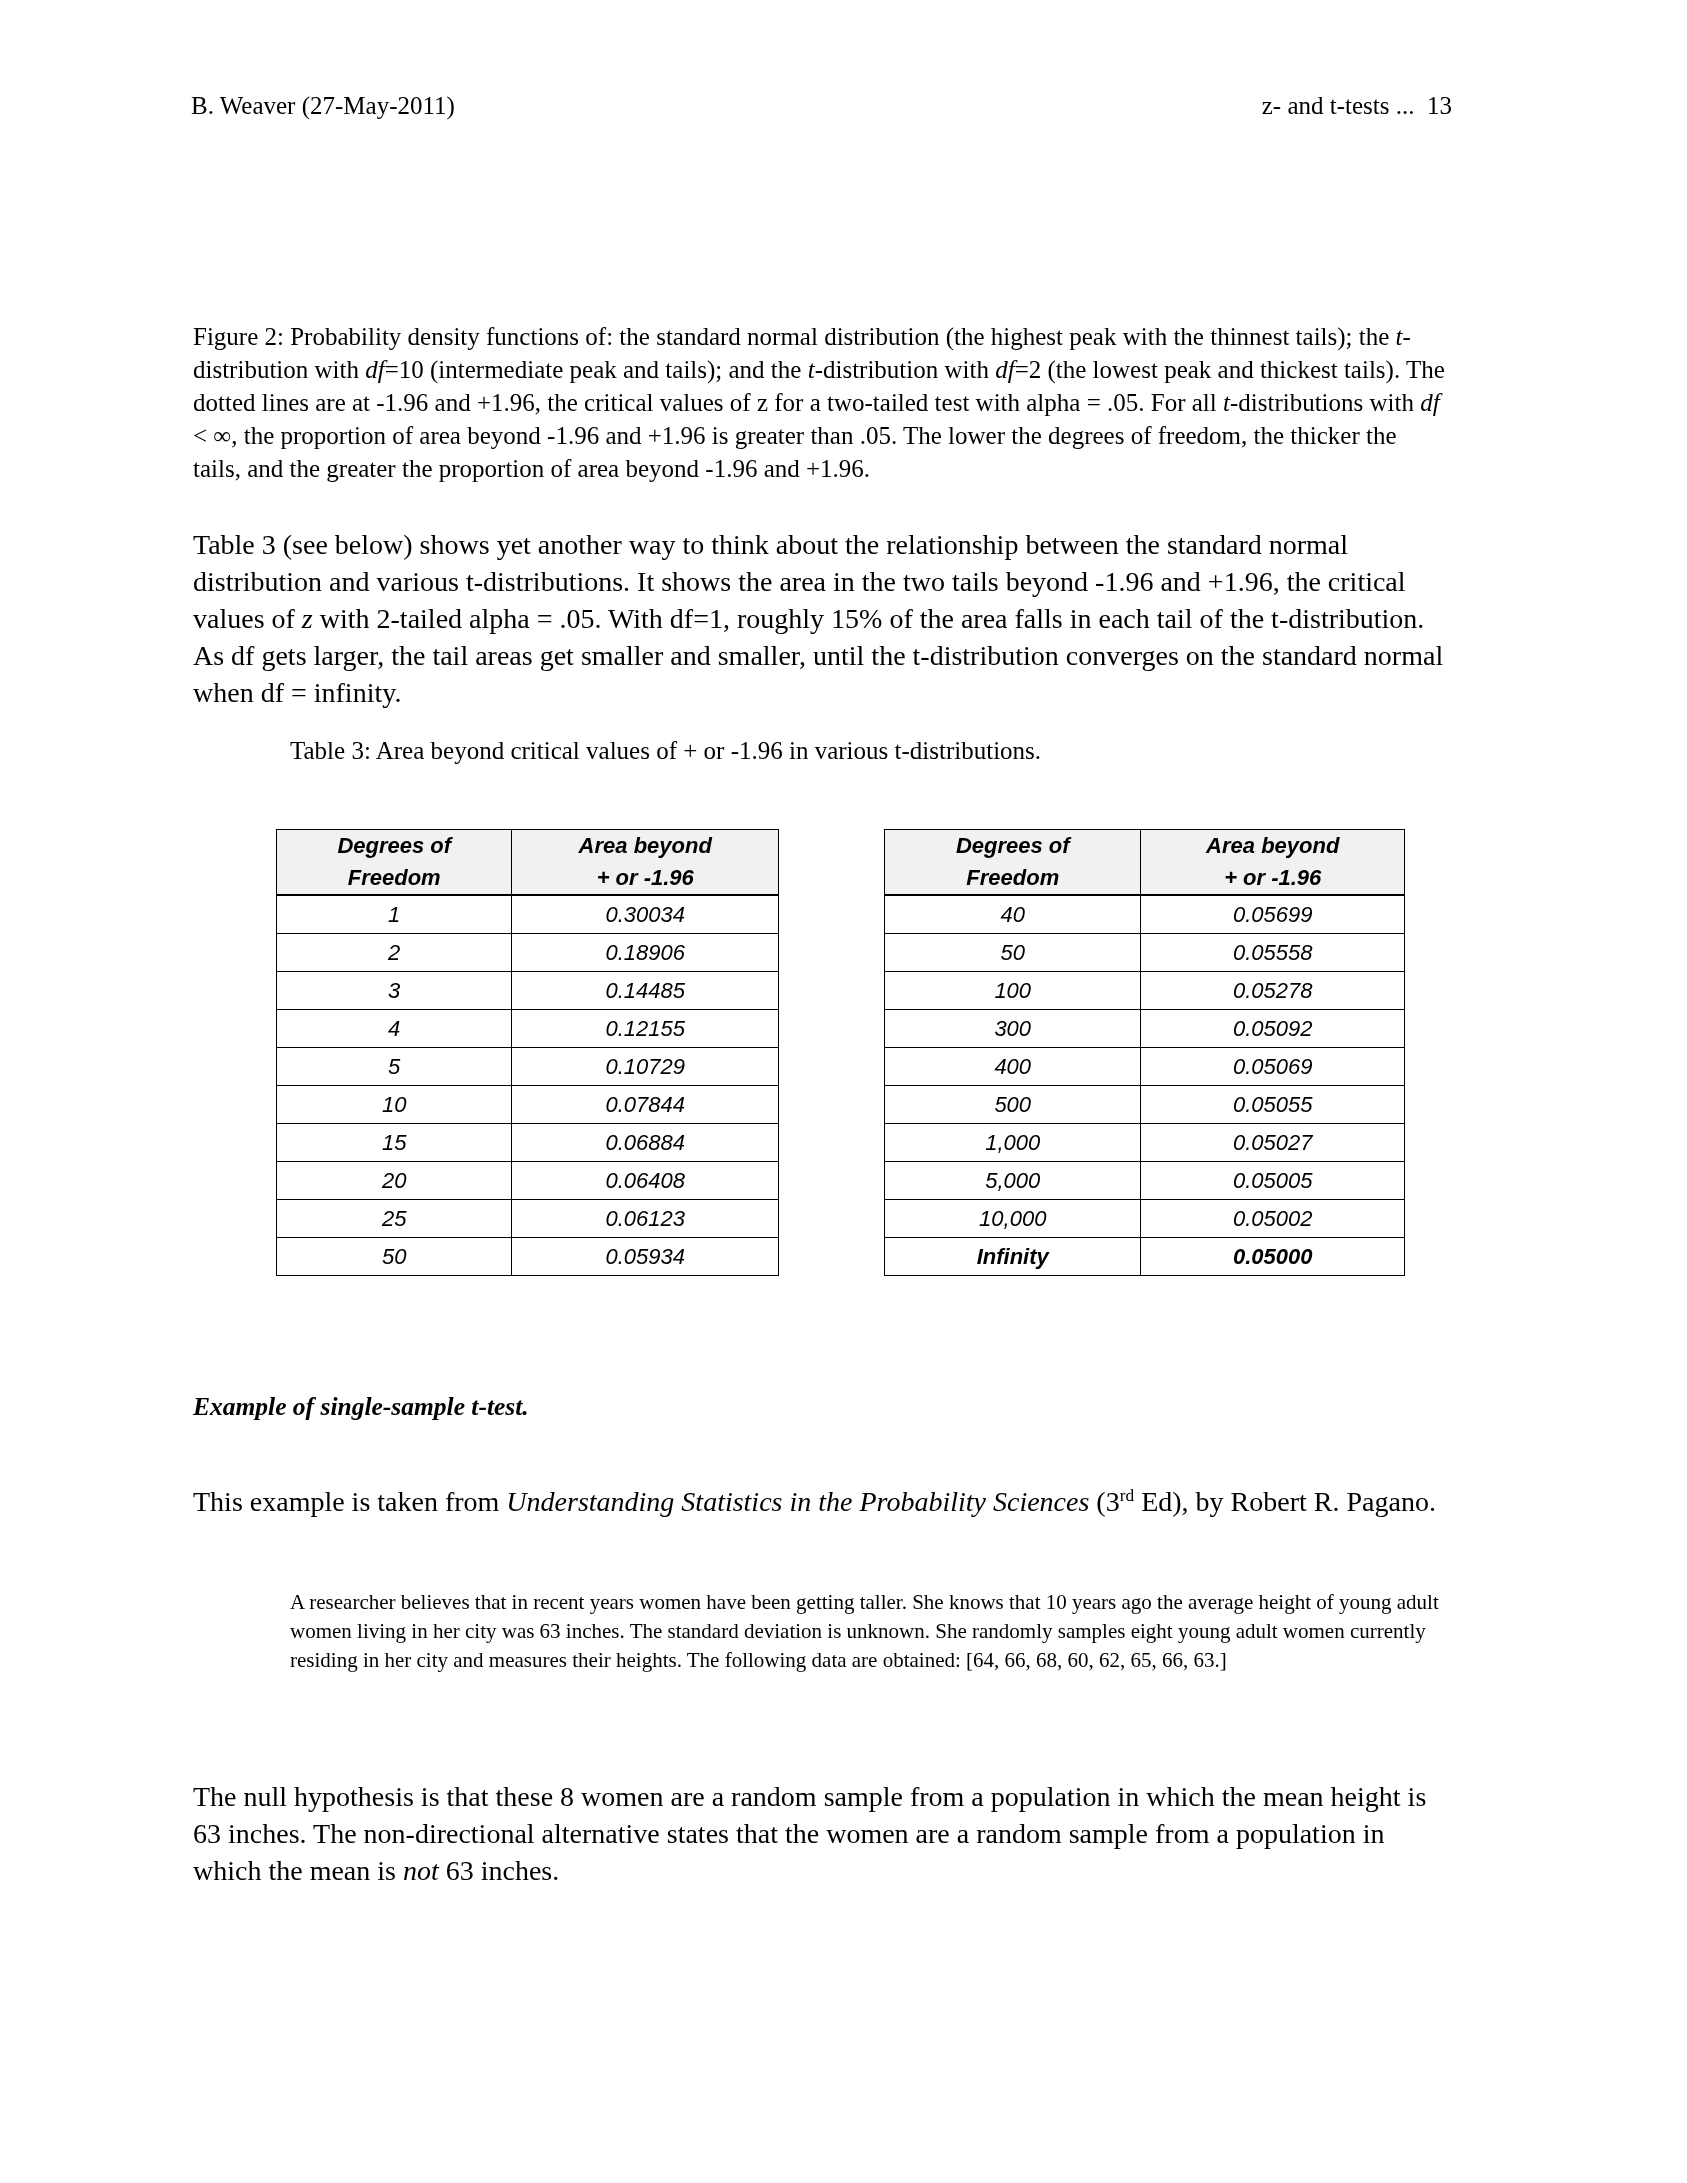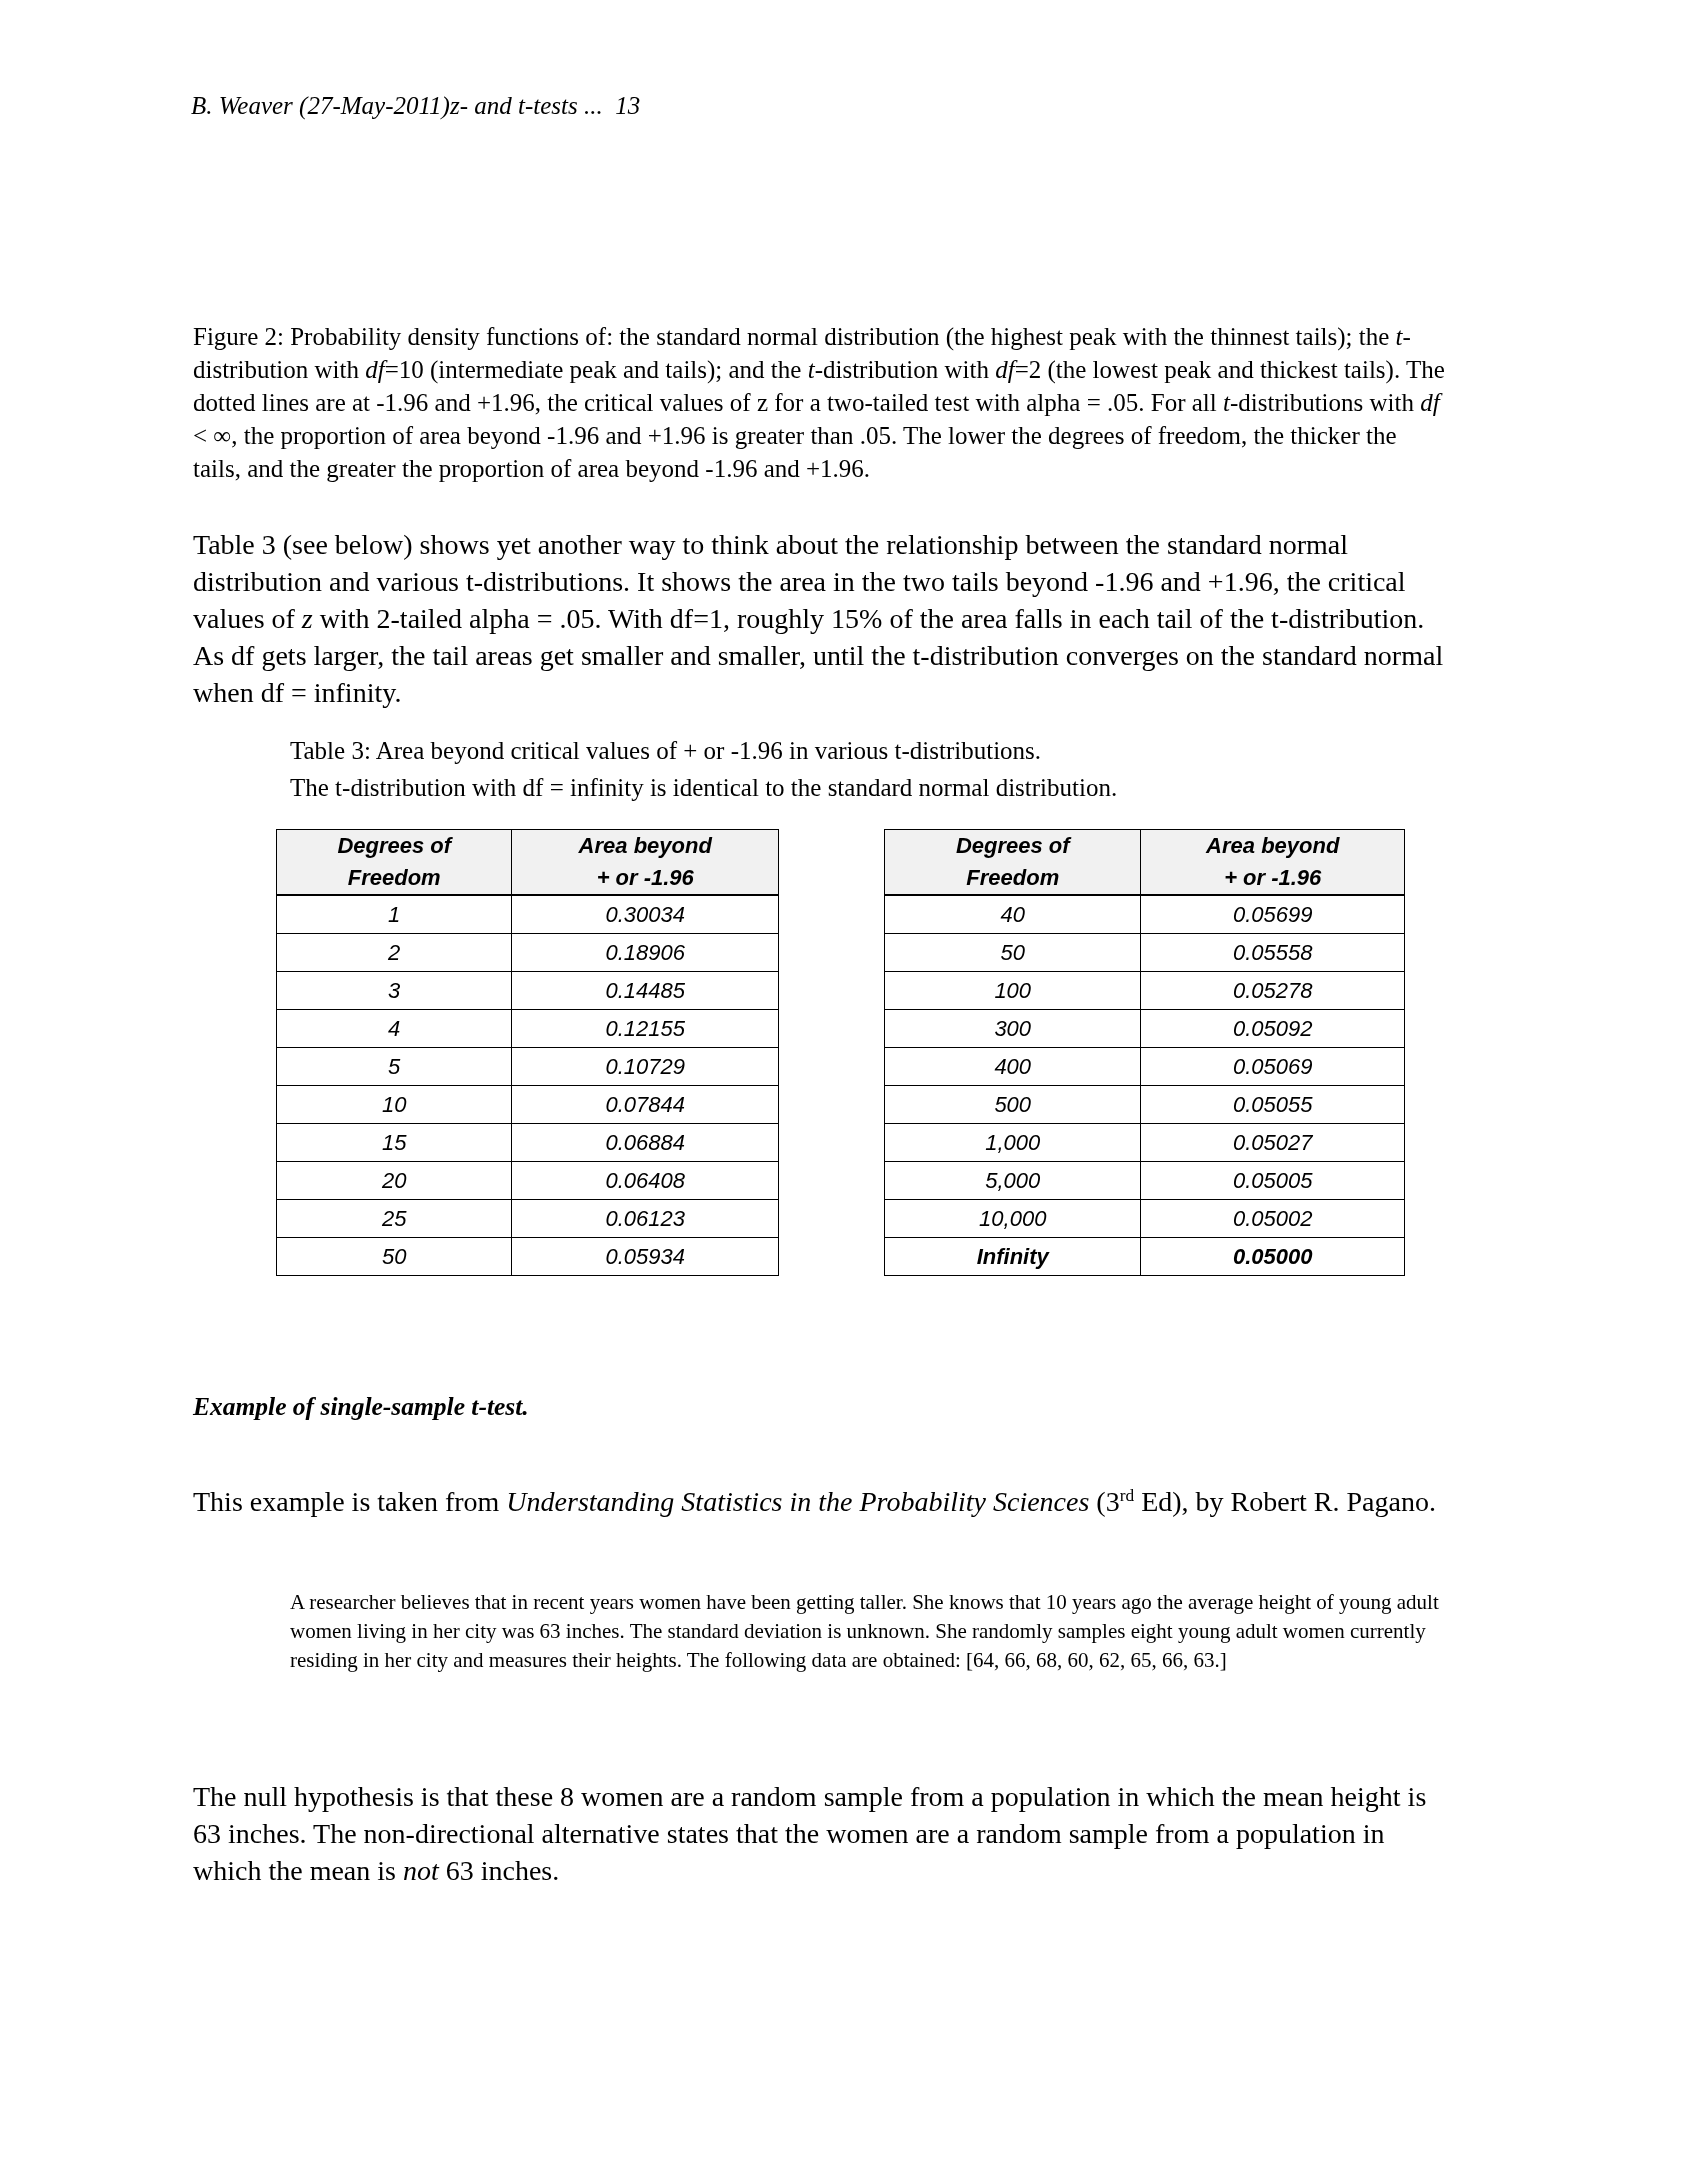--- a/index.html
+++ b/index.html
@@ -22,24 +22,23 @@
     height: 2183px;
   }
 
   
   .running-header {
     position: absolute;
     top: 92px;
     left: 191px;
     width: 1310px;
     display: flex;
-    justify-content: flex-start;
+    justify-content: space-between;
     font-size: 25px;
     line-height: 1.1;
-    font-style: italic;
   }
   .running-header .rh-right {
     padding-right: 49px;
     white-space: pre;
   }
 
   
   .block {
     position: absolute;
     left: 193px;
@@ -143,21 +142,20 @@
     <span class="rh-left">B. Weaver (27-May-2011)</span>
     <span class="rh-right">z- and t-tests ...  13</span>
   </div>
 
   <p class="block para-figure"><span>Figure 2:  Probability density functions of:  the standard normal distribution (the highest peak with the thinnest tails); the </span><i>t</i><span>-distribution with </span><i>df</i><span>=10 (intermediate peak and tails); and the </span><i>t</i><span>-distribution with </span><i>df</i><span>=2 (the lowest peak and thickest tails).  The dotted lines are at -1.96 and +1.96, the critical values of z for a two-tailed test with alpha = .05.  For all </span><i>t</i><span>-distributions with </span><i>df</i><span> &lt; </span><span class="inf">∞</span><span>, the proportion of area beyond -1.96 and +1.96 is greater than .05.  The lower the degrees of freedom, the thicker the tails, and the greater the proportion of area beyond -1.96 and +1.96.</span></p>
 
   <p class="block para-table3"><span>Table 3 (see below) shows yet another way to think about the relationship between the standard normal distribution and various t-distributions.  It shows the area in the two tails beyond -1.96 and +1.96, the critical values of </span><i>z</i><span> with 2-tailed alpha = .05.  With df=1, roughly 15% of the area falls in each tail of the t-distribution.  As df gets larger, the tail areas get smaller and smaller, until the t-distribution converges on the standard normal when df = infinity.</span></p>
 
   <div class="caption-block">
     <div>Table 3:  Area beyond critical values of + or -1.96 in various t-distributions.</div>
-    <div>The t-distribution with df = infinity is identical to the standard normal distribution.</div>
   </div>
 
   <table class="tbl" id="table-left">
     <thead>
       <tr>
         <th class="c-df hdr-cell">
           <span>Degrees of</span><br>
           <span>Freedom</span>
         </th>
         <th class="c-val hdr-cell">

